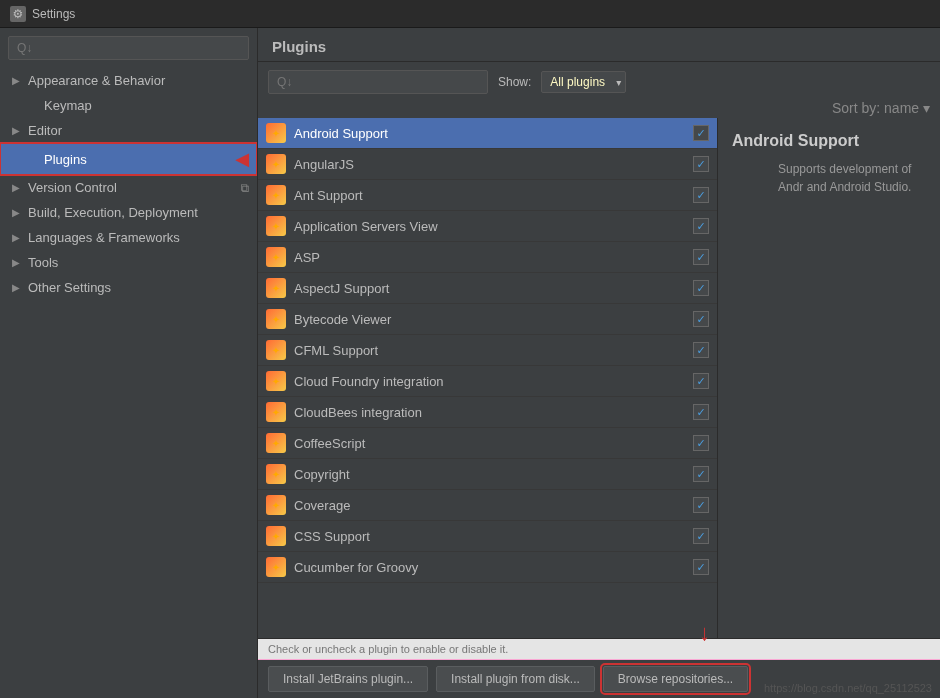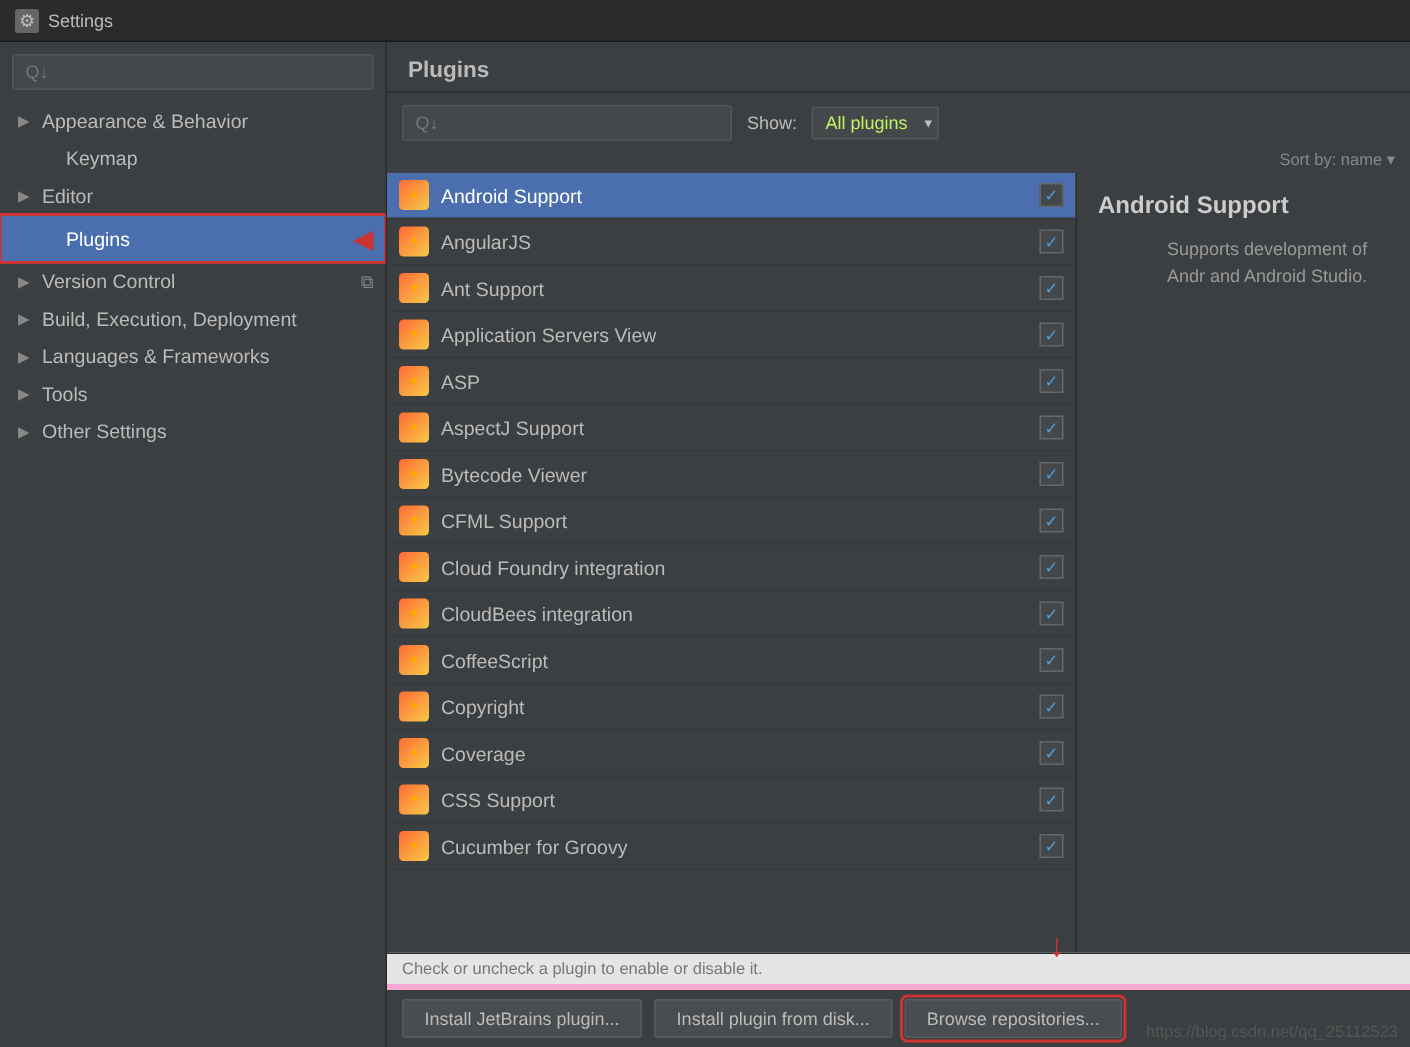--- a/index.html
+++ b/index.html
@@ -137,21 +137,21 @@
     }
 
     .show-label {
       color: #bbbbbb;
       font-size: 12px;
     }
 
     .show-dropdown {
       background: #45484a;
       border: 1px solid #555;
-      color: #bef264;
+      color: #fef9c3;
       padding: 3px 20px 3px 8px;
       font-size: 12px;
       outline: none;
       border-radius: 2px;
       cursor: pointer;
       appearance: none;
       -webkit-appearance: none;
     }
 
     .show-dropdown-wrapper {
@@ -164,21 +164,21 @@
       position: absolute;
       right: 5px;
       pointer-events: none;
       color: #bbbbbb;
       font-size: 10px;
     }
 
     .sort-bar {
       text-align: right;
       padding: 2px 10px;
-      font-size: 11px;
+      font-size: 14px;
       color: #888;
       background: #3c3f41;
     }
 
     
     .plugins-body {
       display: flex;
       flex: 1;
       overflow: hidden;
     }
@@ -268,21 +268,21 @@
       background: #e5e5e5;
       border-top: 1px solid #2b2b2b;
     }
 
     
     .plugins-footer {
       display: flex;
       align-items: flex-start;
       padding: 6px 10px;
       gap: 8px;
-      border-top: 4px solid #f9a8d4;
+      border-top: 1px solid #f9a8d4;
       background: #3c3f41;
     }
 
     .footer-btn {
       background: #4a4d4f;
       border: 1px solid #5a5d5f;
       color: #bbbbbb;
       padding: 5px 14px;
       font-size: 12px;
       cursor: pointer;

